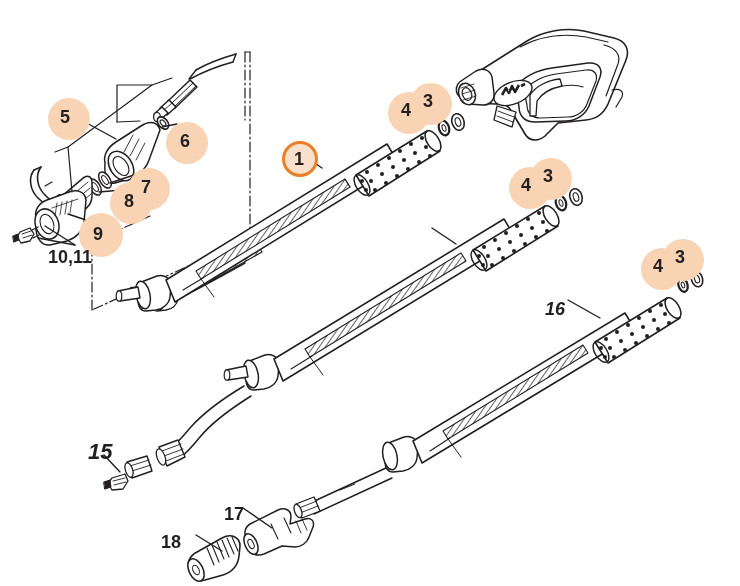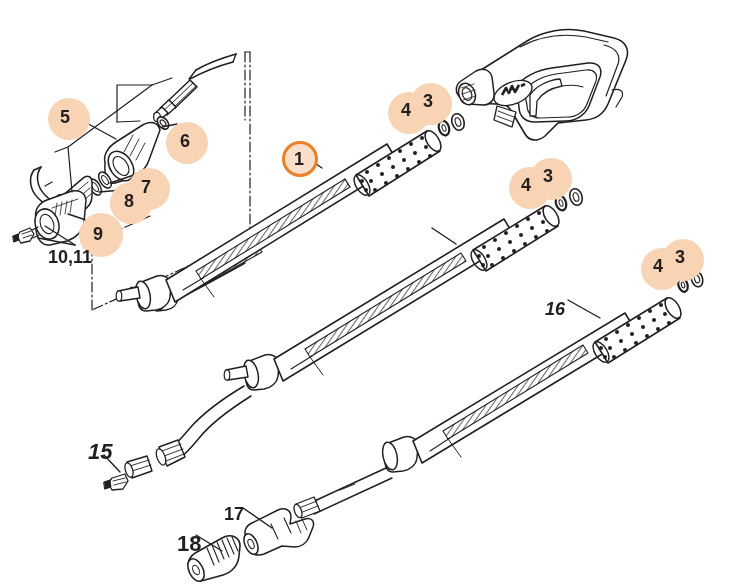--- a/index.html
+++ b/index.html
@@ -405,16 +405,16 @@
     <div class="lbl" style="left:294px;top:150px;font-size:18px;">1</div>
     <div class="lbl" style="left:401px;top:101px;font-size:18px;">4</div>
     <div class="lbl" style="left:423px;top:92px;font-size:18px;">3</div>
     <div class="lbl" style="left:521px;top:176px;font-size:18px;">4</div>
     <div class="lbl" style="left:543px;top:167px;font-size:18px;">3</div>
     <div class="lbl" style="left:653px;top:257px;font-size:18px;">4</div>
     <div class="lbl" style="left:675px;top:248px;font-size:18px;">3</div>
     <div class="lbl" style="left:545px;top:300px;font-size:18px;font-style:italic;">16</div>
     <div class="lbl" style="left:88px;top:441px;font-size:22px;font-style:italic;">15</div>
     <div class="lbl" style="left:224px;top:505px;font-size:18px;">17</div>
-    <div class="lbl" style="left:177px;top:533px;font-size:22px;text-align:right;">18</div>
+    <div class="lbl" style="left:161px;top:533px;font-size:18px;text-align:right;">18</div>
   </div>
 
 </div>
 
 </body></html>

